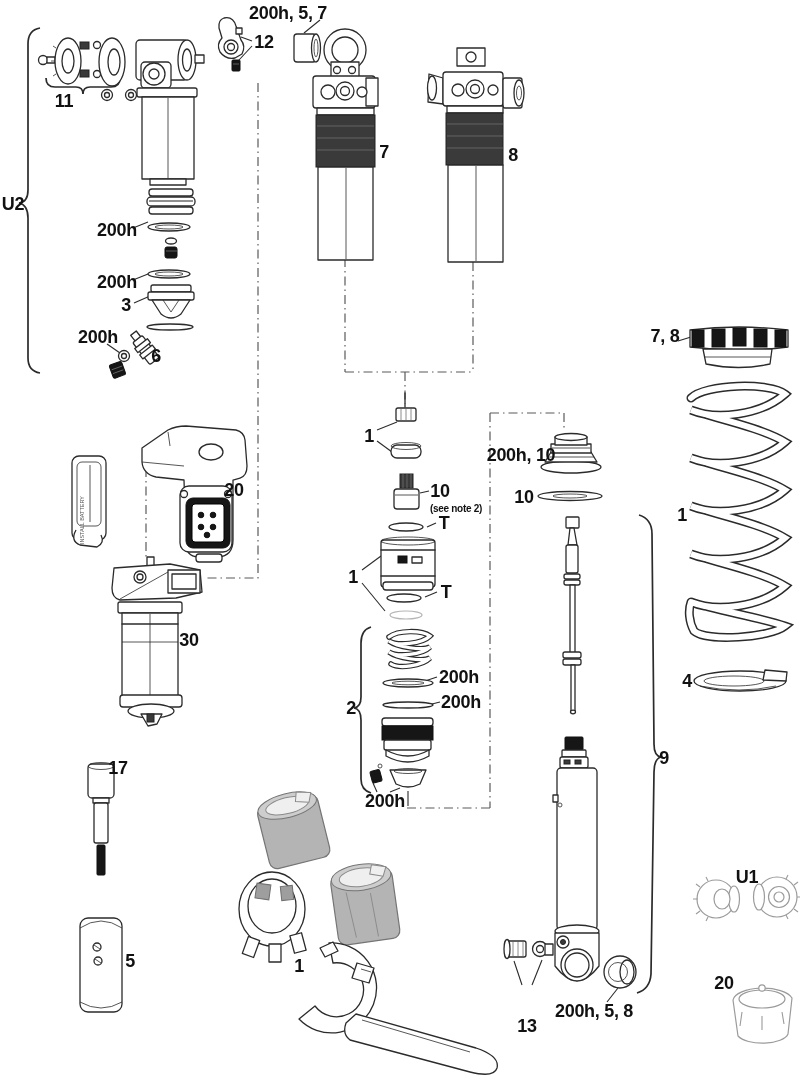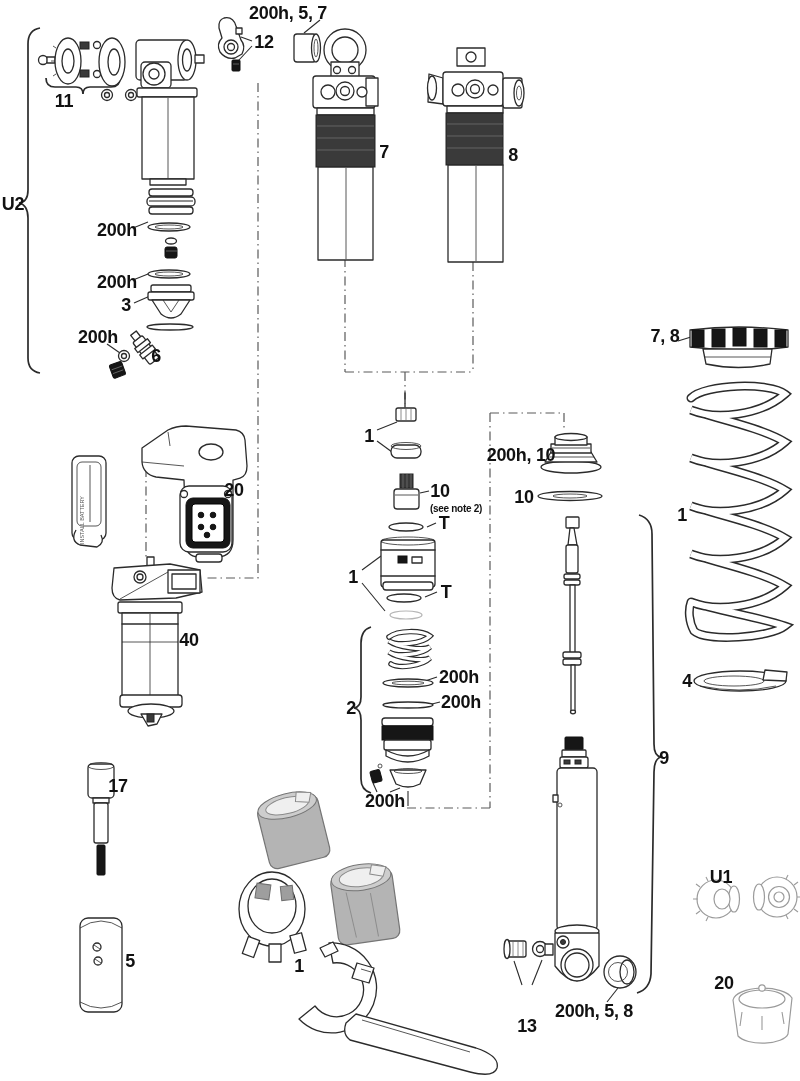--- a/index.html
+++ b/index.html
@@ -463,22 +463,22 @@
   <div class="lbl" style="left:444px;top:523px">T</div>
   <div class="lbl" style="left:521px;top:455px">200h, 10</div>
   <div class="lbl" style="left:524px;top:497px">10</div>
   <div class="lbl" style="left:353px;top:577px">1</div>
   <div class="lbl" style="left:446px;top:592px">T</div>
   <div class="lbl" style="left:351px;top:708px">2</div>
   <div class="lbl" style="left:459px;top:677px">200h</div>
   <div class="lbl" style="left:461px;top:702px">200h</div>
   <div class="lbl" style="left:385px;top:801px">200h</div>
   <div class="lbl" style="left:234px;top:490px">20</div>
-  <div class="lbl" style="left:189px;top:640px">40</div>
-  <div class="lbl" style="left:118px;top:786px">17</div>
+  <div class="lbl" style="left:189px;top:640px">30</div>
+  <div class="lbl" style="left:118px;top:768px">17</div>
   <div class="lbl" style="left:130px;top:961px">5</div>
   <div class="lbl" style="left:299px;top:966px">1</div>
   <div class="lbl" style="left:527px;top:1026px">13</div>
   <div class="lbl" style="left:594px;top:1011px">200h, 5, 8</div>
   <div class="lbl" style="left:664px;top:758px">9</div>
-  <div class="lbl" style="left:721px;top:877px">U1</div>
+  <div class="lbl" style="left:747px;top:877px">U1</div>
   <div class="lbl" style="left:724px;top:983px">20</div>
 </div>
 
 </body></html>

